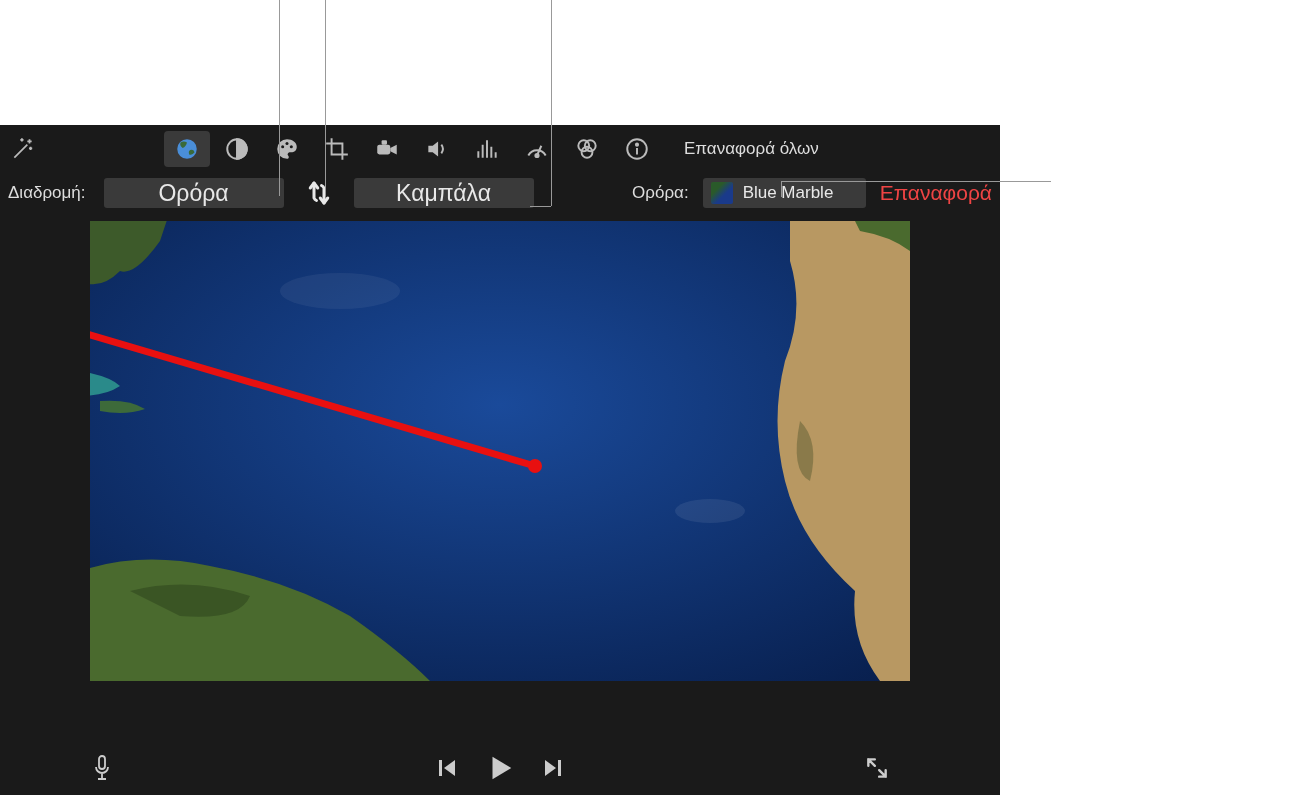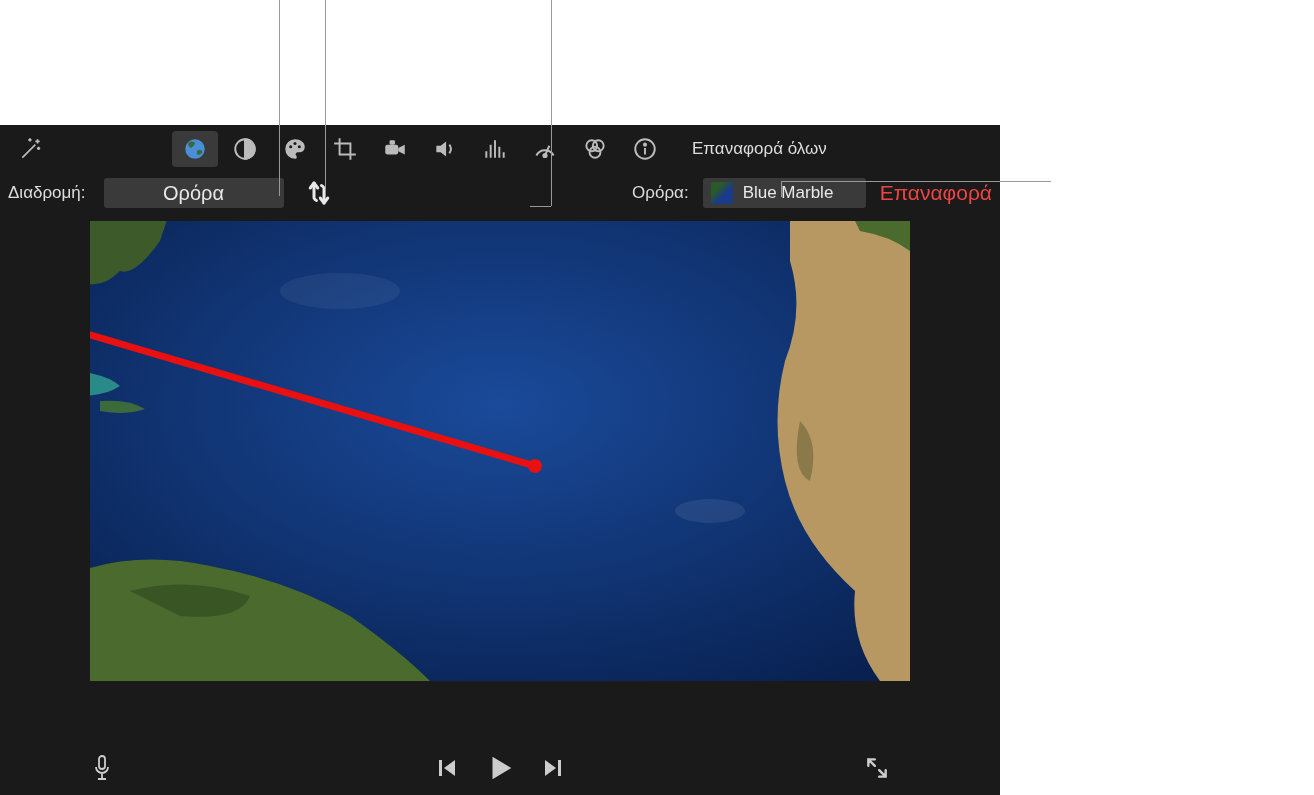--- a/index.html
+++ b/index.html
@@ -20,21 +20,21 @@
     top: 125px;
     width: 1000px;
     height: 670px;
     background: #1a1a1a;
     color: #ccc;
   }
   .toolbar {
     height: 48px;
     display: flex;
     align-items: center;
-    padding: 0 8px;
+    padding: 0 0;
     gap: 4px;
     position: relative;
   }
   .toolbar-icon {
     width: 46px;
     height: 36px;
     display: flex;
     align-items: center;
     justify-content: center;
     cursor: pointer;
@@ -68,21 +68,21 @@
     color: #ddd;
     font-size: 17px;
     white-space: nowrap;
   }
   .location-btn {
     background: #3a3a3a;
     color: #e8e8e8;
     border: none;
     height: 30px;
     width: 180px;
-    font-size: 20px;
+    font-size: 23px;
     border-radius: 3px;
     cursor: pointer;
     text-align: center;
   }
   .swap-btn {
     width: 34px;
     height: 34px;
     display: flex;
     align-items: center;
     justify-content: center;
@@ -263,20 +263,21 @@
     <span class="route-label">Διαδρομή:</span>
     <button class="location-btn">Ορόρα</button>
     <div class="swap-btn">
       <svg viewBox="0 0 24 24" fill="none" stroke="#e8e8e8" stroke-width="2.4" stroke-linecap="round" stroke-linejoin="round">
           <path d="M8 4 V16 A4 4 0 0 0 10 18"></path>
           <path d="M5 8 L8 4 L11 8"></path>
           <path d="M16 20 V8 A4 4 0 0 0 14 6"></path>
           <path d="M13 16 L16 20 L19 16"></path>
         </svg>
     </div>
+    <button class="location-btn">Καμπάλα</button>
 
     <div class="style-section">
       <span class="route-label">Ορόρα:</span>
       <button class="style-btn">
         <span class="style-thumb"></span>
         <span>Blue Marble</span>
       </button>
       <span class="reset-link">Επαναφορά</span>
     </div>
   </div>

